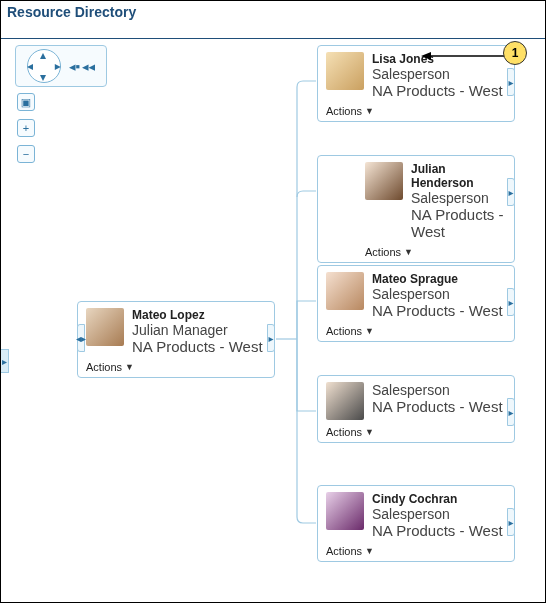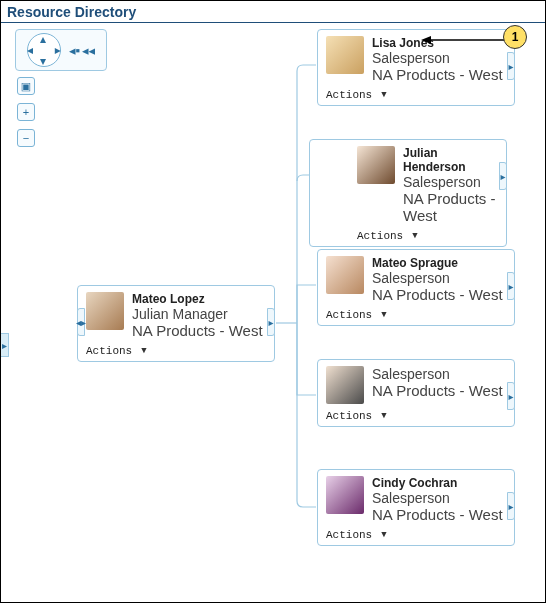--- a/index.html
+++ b/index.html
@@ -15,21 +15,21 @@
     border: 1px solid #000;
     width: 546px;
     height: 603px;
     position: relative;
     background: #fff;
   }
   .panel-title {
     color: #1f4e79;
     font-size: 14px;
     font-weight: bold;
-    padding: 3px 6px 2px 6px;
+    padding: 3px 6px 18px 6px;
     border-bottom: 1px solid #1f4e79;
   }
   .canvas {
     position: relative;
     width: 100%;
     height: calc(100% - 24px);
   }
   .nav-group {
     position: absolute;
     left: 14px;
@@ -113,23 +113,22 @@
   .card .info { flex:1; }
   .card .name { font-weight: bold; font-size: 12px; color:#222; }
   .card .role { font-size: 14px; color:#444; }
   .card .loc  { font-size: 15px; color:#444; }
   .card .actions {
     margin-top: 6px;
     font-size: 11px;
     color:#222;
     display:inline-flex;
     align-items:center;
-    gap:9px;
+    gap:3px;
     cursor:pointer;
-    font-family:Liberation Mono, monospace;
   }
   .card .actions .caret { font-size: 9px; color:#333; }
   .card .expander {
     position:absolute;
     right:-1px;
     top: 22px;
     width: 8px;
     height: 28px;
     background: #eef7fc;
     border: 1px solid #9ec9e2;
@@ -272,21 +271,21 @@
       </div>
       <div class="actions">
         <span>Actions</span>
         <span class="caret">▼</span>
       </div>
       <div class="expander">
           <span>▸</span>
         </div>
     </div>
 
-    <div class="card" style="left:308px; top:116px;padding-left:47px;">
+    <div class="card" style="left:316px; top:116px;padding-left:47px;">
       <div class="row1">
         <div class="avatar av-m2"></div>
         <div class="info">
           <div class="name">Julian Henderson</div>
           <div class="role">Salesperson</div>
           <div class="loc">NA Products -  West</div>
         </div>
       </div>
       <div class="actions">
         <span>Actions</span>

